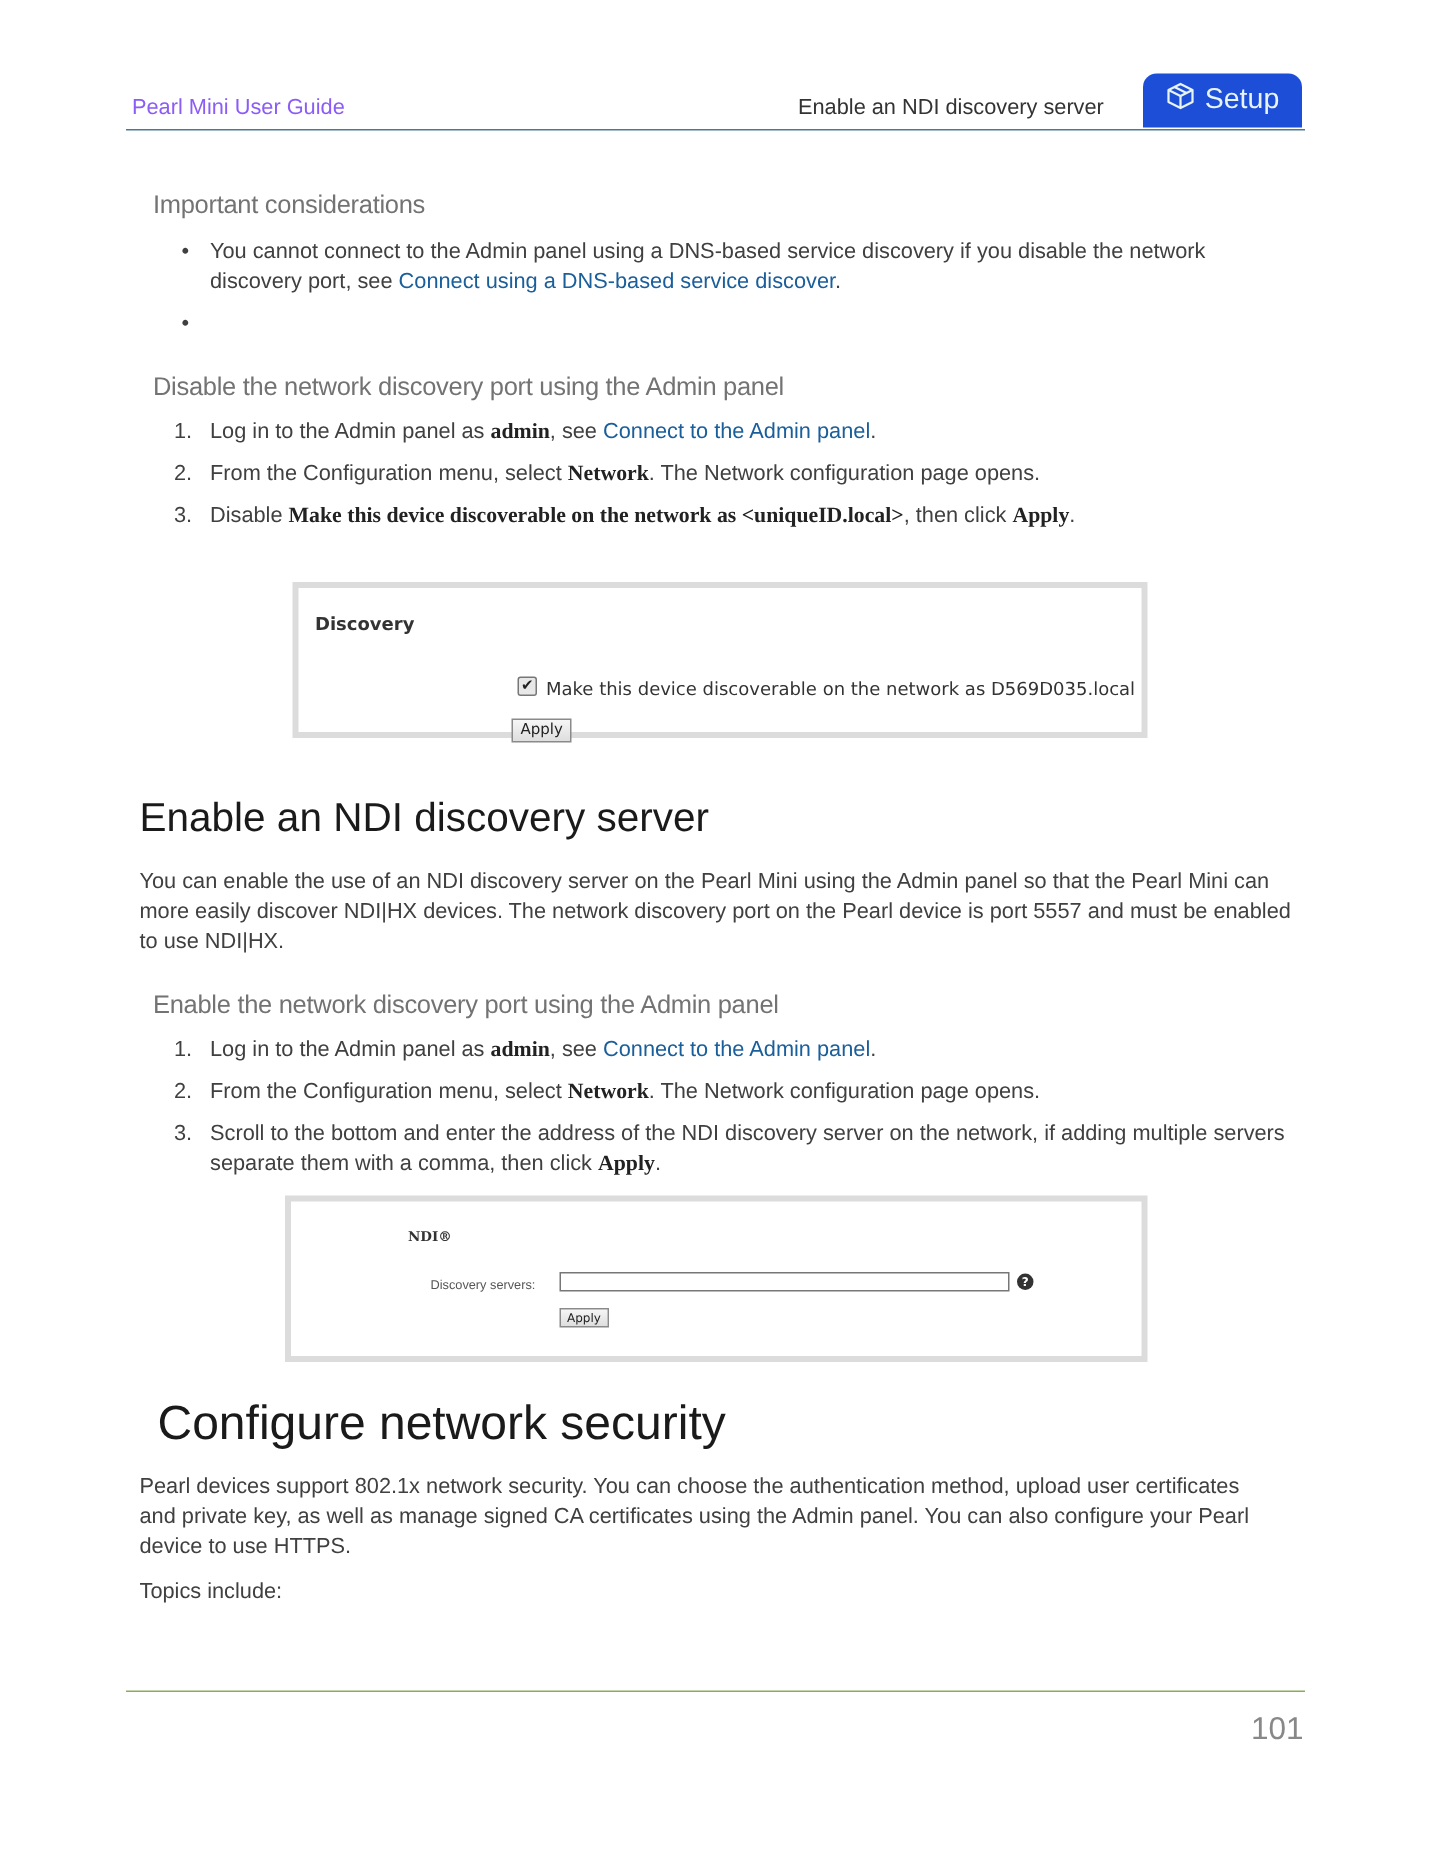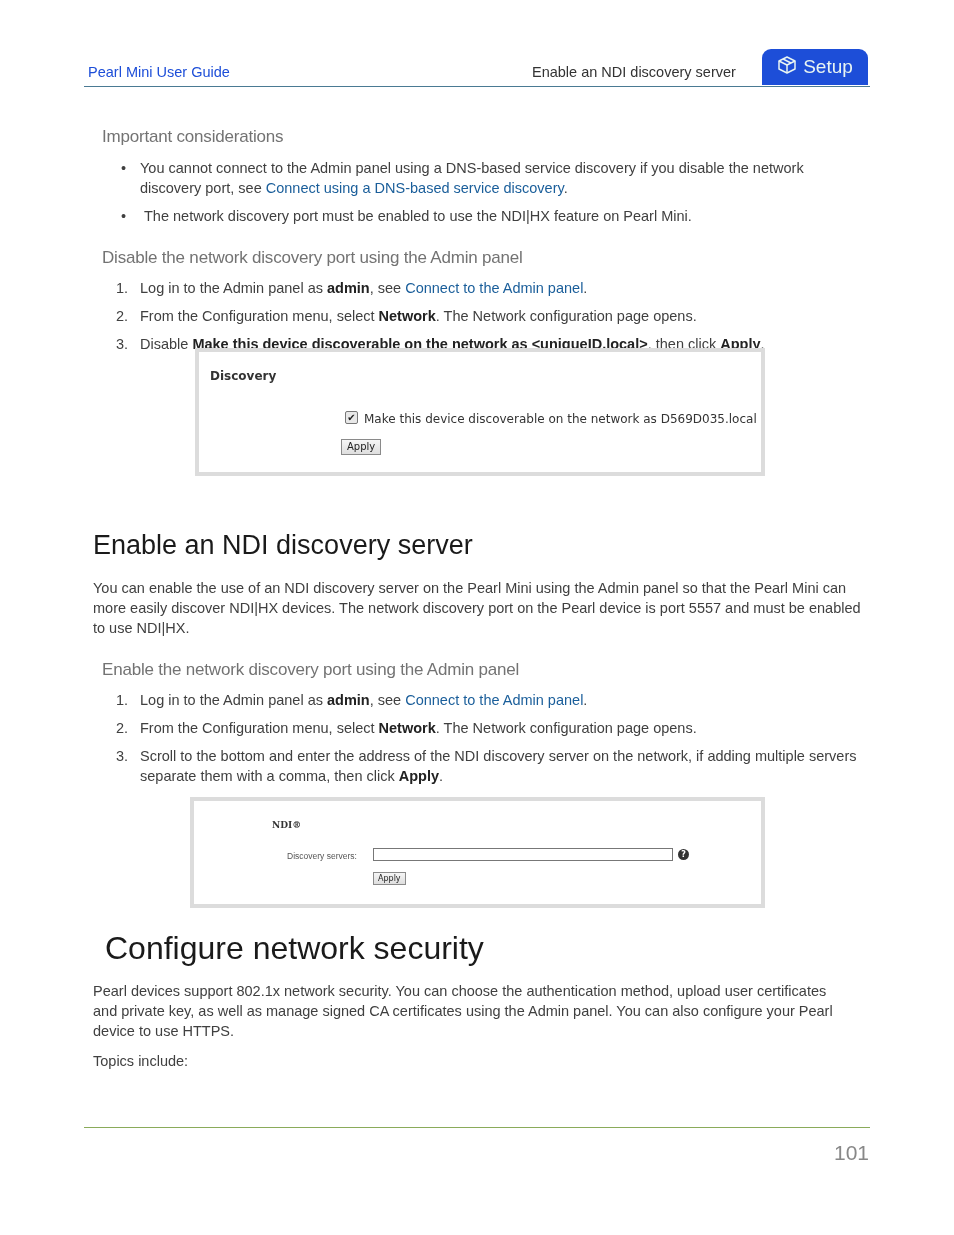--- a/index.html
+++ b/index.html
@@ -1,29 +1,29 @@
 <!DOCTYPE html>
 <html><head>
 <meta charset="utf-8">
 <style>
   html, body { margin:0; padding:0; background:#ffffff; }
   body { width:954px; height:1235px; position:relative; overflow:hidden;
          font-family:"Liberation Sans", sans-serif; color:#404040; }
   .abs { position:absolute; }
-  .hdr-left { left:88px; top:64px; font-size:14.5px; color:#1d4ed8; }
+  .hdr-left { left:88px; top:64px; font-size:14.5px; color:#8b5cf6; }
   .hdr-right { left:532px; top:64px; font-size:14.5px; color:#333; }
   .hdr-line { left:84px; top:86px; width:786px; height:1px; background:#4a7a93; }
   .tab { left:762px; top:49px; width:106px; height:36px; background:#1d4ed8;
          border-radius:9px 9px 0 0; color:#e8f4f2; font-size:19px;
          display:flex; align-items:center; justify-content:center; gap:6px; }
   .tab svg { width:20px; height:20px; }
   .h3 { font-size:17px; color:#737373; letter-spacing:-0.2px; }
   .p { font-size:14.5px; line-height:20px; color:#404040; }
   .link { color:#1a5e9a; }
-  b.strong { color:#222; font-weight:bold; }
+  b.strong { color:#222; font-weight:bold;font-family:Liberation Serif, serif; }
   ul.bul { margin:0; padding:0; list-style:none; }
   ul.bul li { position:relative; padding-left:0; }
   .bullet { position:absolute; left:-19px; }
   .num { position:absolute; left:-24px; }
   .h1a { font-size:27px; color:#1a1a1a; }
   .h1b { font-size:32px; color:#1a1a1a; }
   .shot { border:4px solid #dcdcdc; background:#fff; box-sizing:border-box; }
   .shot .title { font-family:"DejaVu Sans", sans-serif; font-size:12px; font-weight:bold; color:#333; }
   .shot .lbl { font-family:"DejaVu Sans", sans-serif; font-size:12px; color:#333; }
   .btn { font-family:"DejaVu Sans", sans-serif; font-size:10px; color:#222; background:linear-gradient(#f6f6f6,#dedede);
@@ -48,45 +48,44 @@
     </svg>
   </span>
   <span>Setup</span>
 </div>
 <div class="abs hdr-line"></div>
 
 <div class="abs h3" style="left:102px; top:127px;">Important considerations</div>
 <ul class="abs bul p" style="left:140px; top:158px; width:720px;">
   <li>
     <span class="bullet">•</span>
-    <span>You cannot connect to the Admin panel using a DNS-based service discovery if you disable the network discovery port, see </span><span class="link">Connect using a DNS-based service discovery</span><span>.</span>
+    <span>You cannot connect to the Admin panel using a DNS-based service discovery if you disable the network discovery port, see </span><span class="link">Connect using a DNS-based service discover</span><span>.</span>
   </li>
   <li style="margin-top:8px; padding-left:4px;">
     <span class="bullet">•</span>
-    <span>The network discovery port must be enabled to use the NDI|HX feature on Pearl Mini.</span>
   </li>
 </ul>
 
 <div class="abs h3" style="left:102px; top:248px;">Disable the network discovery port using the Admin panel</div>
 <div class="abs p" style="left:140px; top:278px; width:720px;">
   <div style="position:relative;">
     <span class="num">1.</span>
     <span>Log in to the Admin panel as </span><b class="strong">admin</b><span>, see </span><span class="link">Connect to the Admin panel</span><span>.</span>
   </div>
   <div style="position:relative; margin-top:8px;">
     <span class="num">2.</span>
     <span>From the Configuration menu, select </span><b class="strong">Network</b><span>. The Network configuration page opens.</span>
   </div>
   <div style="position:relative; margin-top:8px;">
     <span class="num">3.</span>
     <span>Disable </span><b class="strong">Make this device discoverable on the network as &lt;uniqueID.local&gt;</b><span>, then click </span><b class="strong">Apply</b><span>.</span>
   </div>
 </div>
 
-<div class="abs shot" style="left:195px; top:348px; width:570px; height:128px;padding-left:32px;">
+<div class="abs shot" style="left:195px; top:388px; width:570px; height:104px;padding-left:32px;">
   <div class="abs title" style="left:11px; top:17px;">Discovery</div>
   <div class="abs cb" style="left:146px; top:59px;">✔</div>
   <div class="abs lbl" style="left:165px; top:60px;">Make this device discoverable on the network as D569D035.local</div>
   <div class="abs btn" style="left:142px; top:87px;">Apply</div>
 </div>
 
 <div class="abs h1a" style="left:93px; top:530px;">Enable an NDI discovery server</div>
 <div class="abs p" style="left:93px; top:578px; width:775px;">You can enable the use of an NDI discovery server on the Pearl Mini using the Admin panel so that the Pearl Mini can more easily discover NDI|HX devices. The network discovery port on the Pearl device is port 5557 and must be enabled to use NDI|HX.</div>
 
 <div class="abs h3" style="left:102px; top:660px;">Enable the network discovery port using the Admin panel</div>

